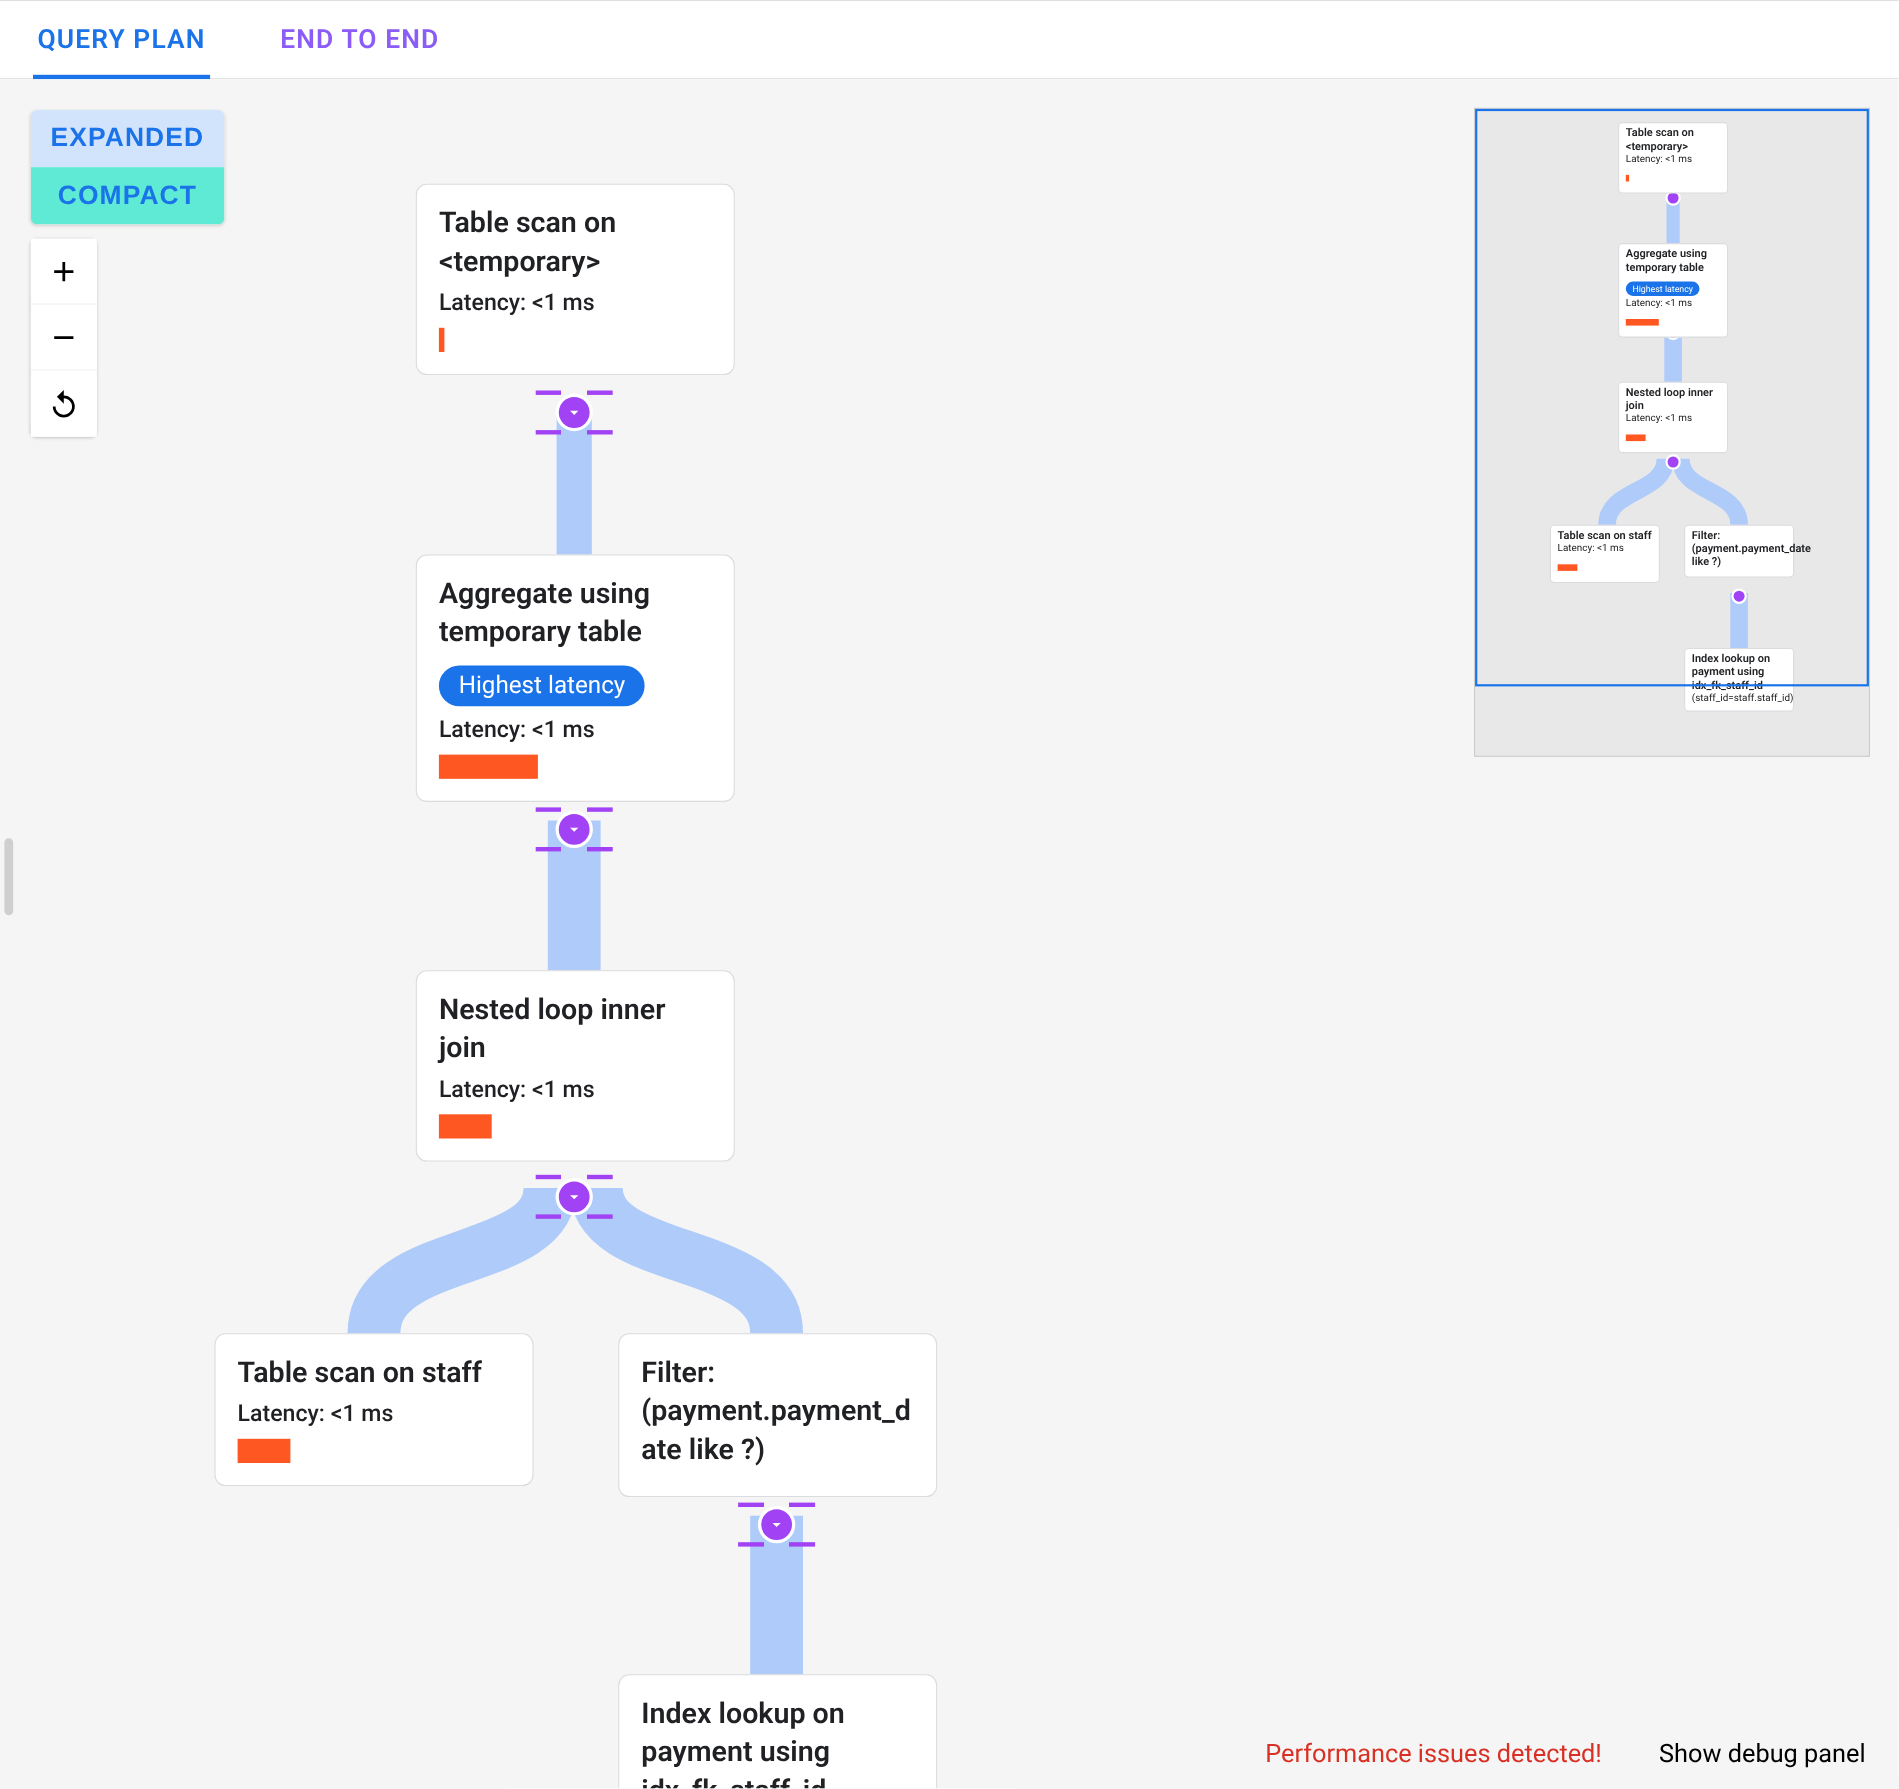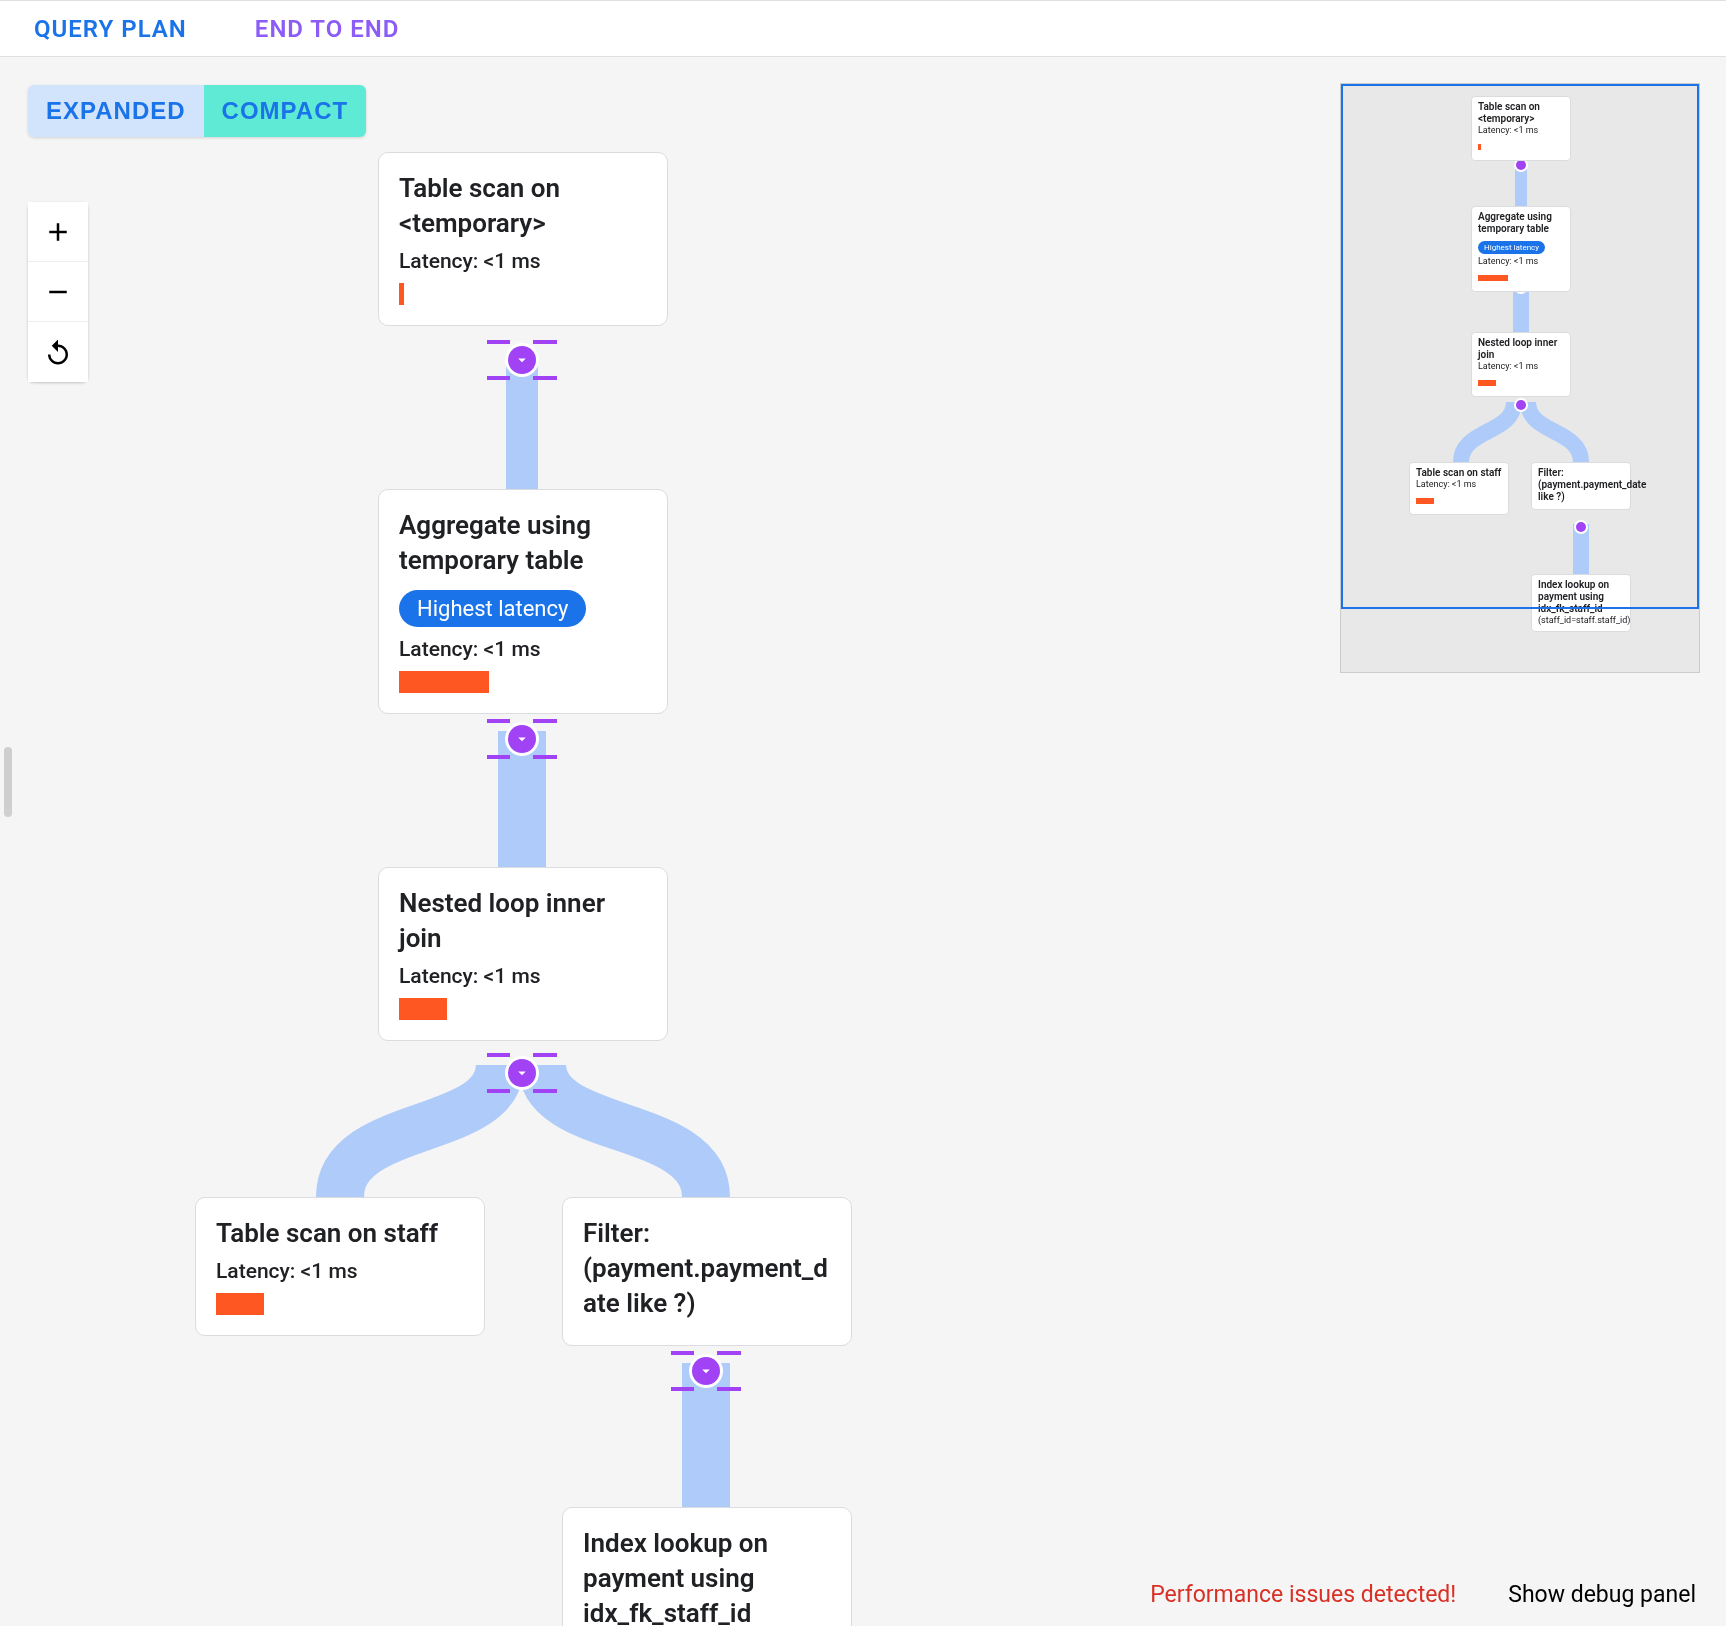--- a/index.html
+++ b/index.html
@@ -13,21 +13,21 @@
   .app { display: flex; flex-direction: column; height: 100vh; }
 
   
   .tab-bar {
     display: flex;
     align-items: center;
     border-top: 1px solid #e0e0e0;
     border-bottom: 1px solid #e0e0e0;
     padding: 0 30px;
     gap: 60px;
-    height: 57px;
+    height: 72px;
     background: #fff;
   }
   .tab {
     font-size: 24px;
     font-weight: 600;
     letter-spacing: 1px;
     color: #8b5cf6;
     padding: 22px 4px 18px 4px;
     cursor: pointer;
     border-bottom: 4px solid transparent;
@@ -39,21 +39,21 @@
     position: relative;
     flex: 1;
     background: #f5f5f5;
     overflow: hidden;
   }
 
   
   .view-toggle {
     position: absolute;
     top: 28px; left: 28px;
-    display: flex; flex-direction: row;
+    display: flex; flex-direction: column;
     border-radius: 6px;
     overflow: hidden;
     box-shadow: 0 1px 3px rgba(0,0,0,0.15);
   }
   .view-toggle button {
     border: none;
     font-size: 24px;
     font-weight: 600;
     letter-spacing: 1px;
     padding: 12px 18px;

